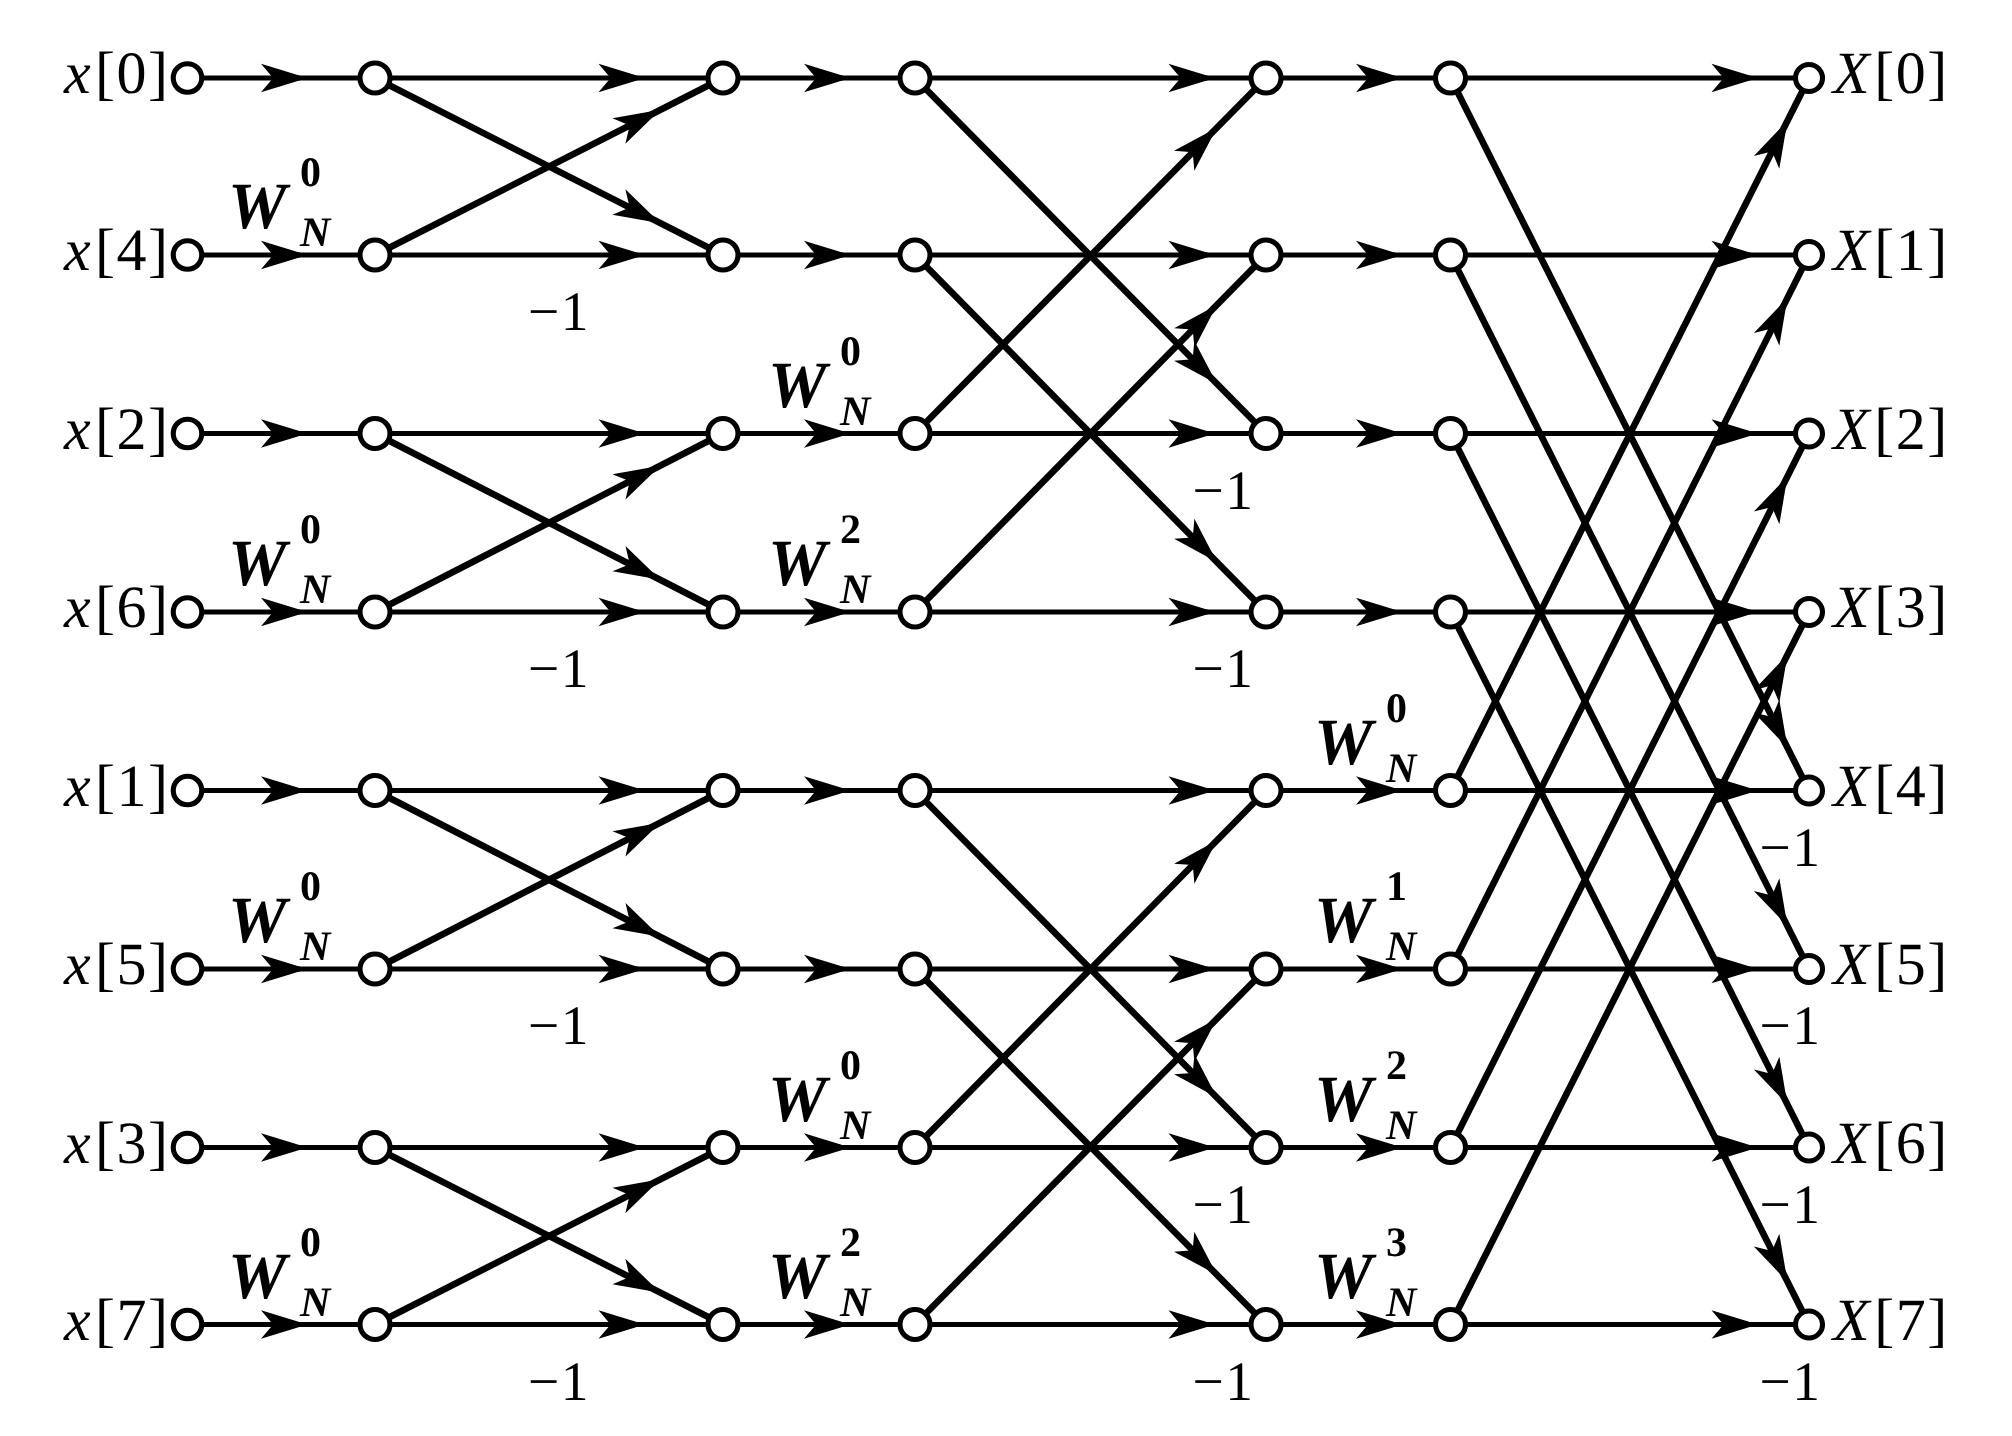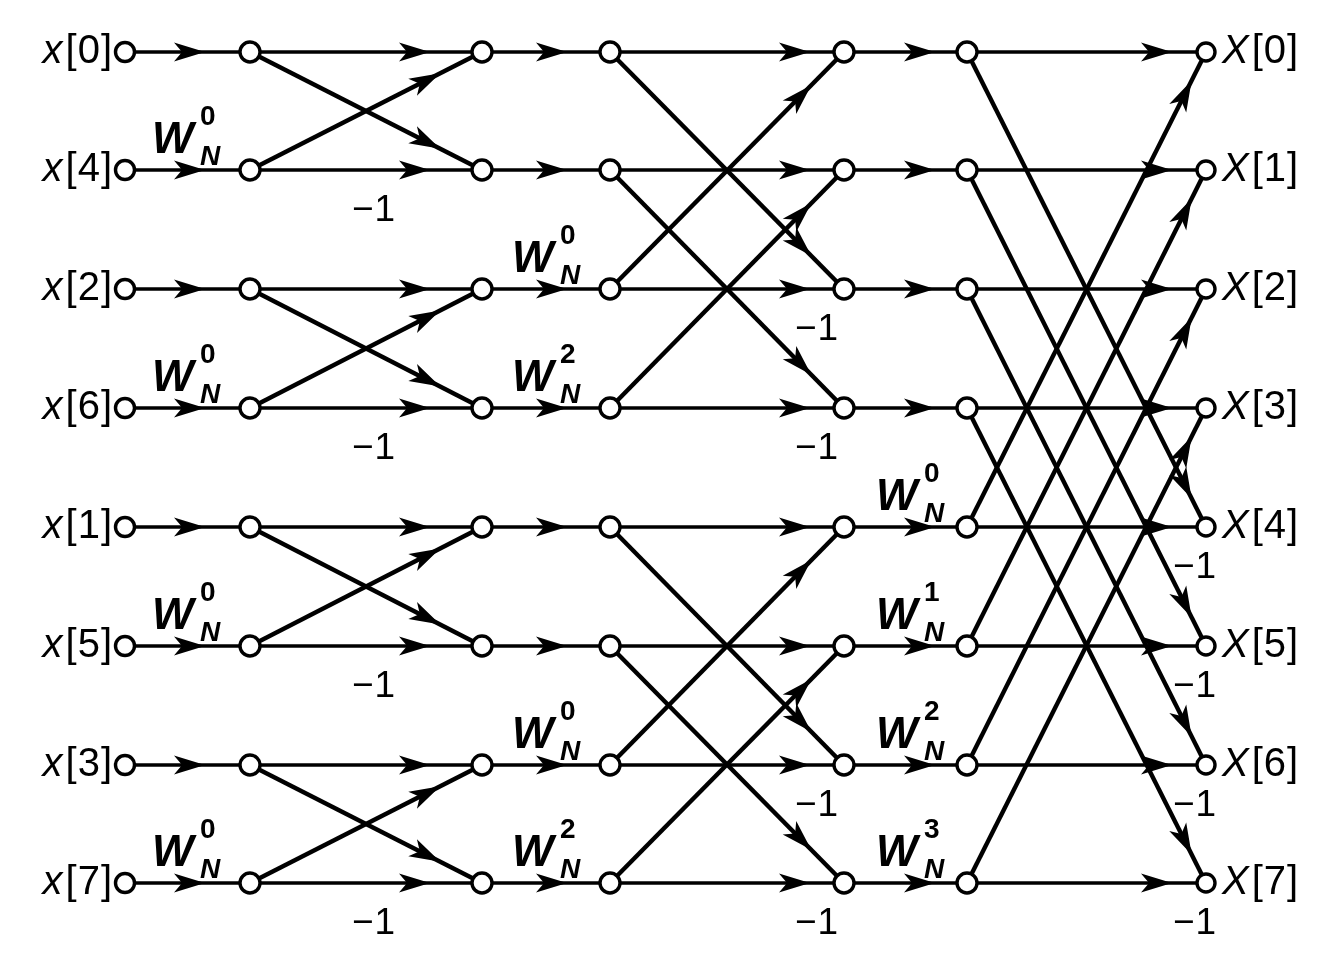--- a/index.html
+++ b/index.html
@@ -1,21 +1,21 @@
 <!DOCTYPE html>
 <html><head>
 <meta charset="utf-8">
 <style>
   html,body{margin:0;padding:0;background:#fff;}
   .stage-wrap{
     position:relative;
     width:1341px;height:957px;
     background:#ffffff;
     overflow:hidden;
-    font-family:Liberation Sans, sans-serif;
+    font-family:Liberation Serif, serif;
     color:#000;
   }
   .stage-wrap svg{position:absolute;left:0;top:0;}
   .labels{position:absolute;left:0;top:0;width:100%;height:100%;}
 
   .iolab{
     position:absolute;
     font-size:40px;font-style:italic;line-height:1;
     white-space:nowrap;color:#000;
   }

